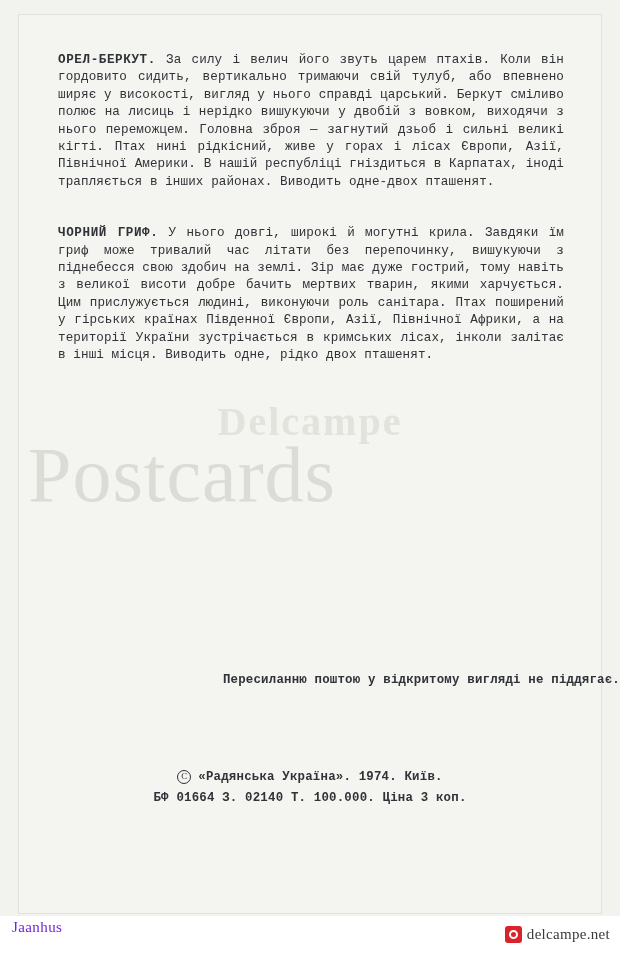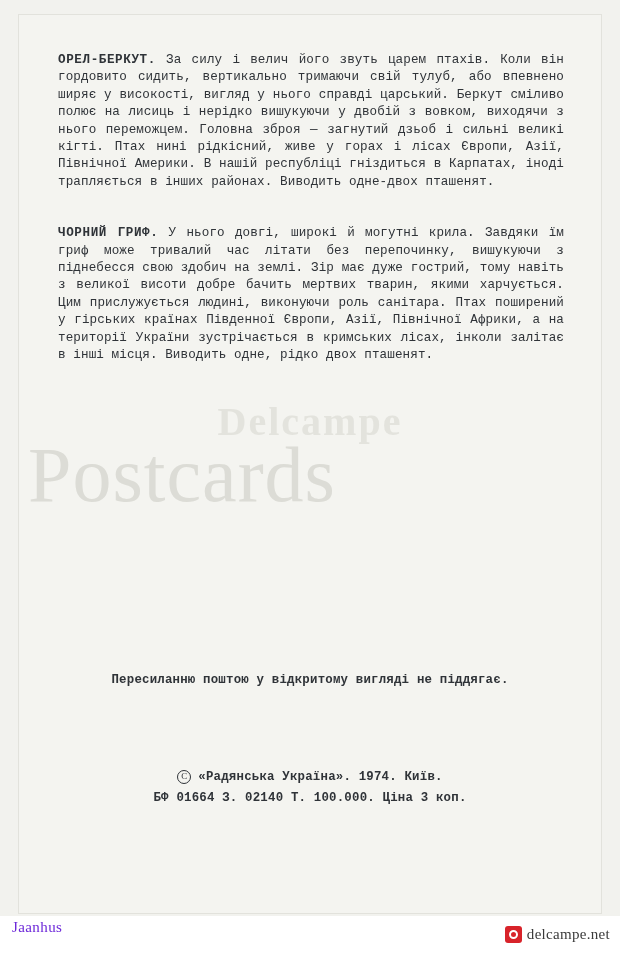--- a/index.html
+++ b/index.html
@@ -82,21 +82,21 @@
   }
   .para .lead {
     font-weight: bold;
     letter-spacing: 0.6px;
   }
   .notice {
     position: absolute;
     left: 0;
     right: 0;
     top: 673px;
-    text-align: center;
+    text-align: right;
     font-family: "Liberation Mono", monospace;
     font-weight: bold;
     font-size: 12.4px;
     color: #2f3338;
     letter-spacing: 0.2px;
     z-index: 2;
   }
   .imprint {
     position: absolute;
     left: 0;

